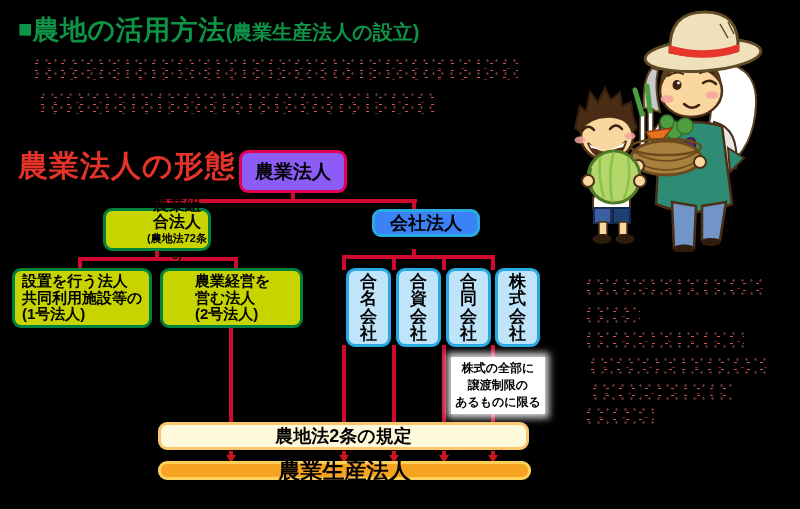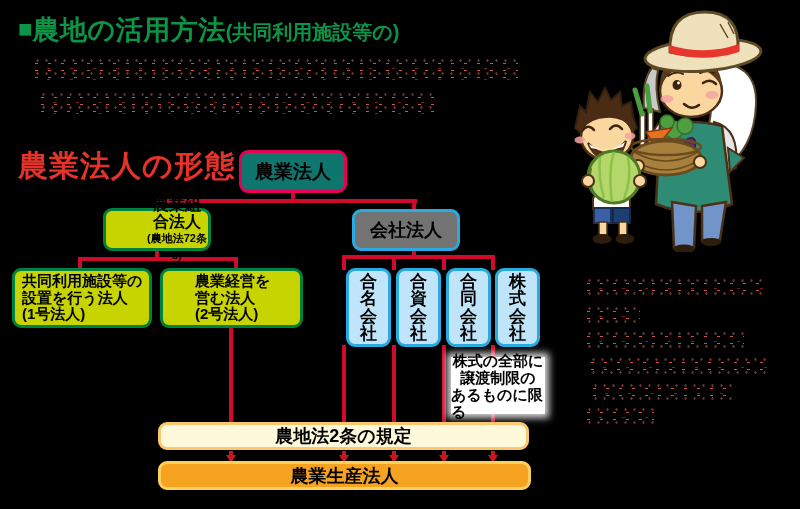--- a/index.html
+++ b/index.html
@@ -19,54 +19,54 @@
     background-size:13px 7px,23px 11px,9px 13px;
     background-position:0 2px,7px 5px,3px 9px;}
   
   #section-heading{position:absolute;left:18px;top:146px;color:#e6332a;font-weight:bold;
     font-size:30px;letter-spacing:1px;white-space:nowrap;}
   
   .node{position:absolute;box-sizing:border-box;color:#000;font-weight:bold;
     display:flex;flex-direction:column;align-items:center;justify-content:center;
     border-radius:9px;z-index:2;text-align:center;}
   .node .sub{font-weight:bold;}
-  #n-root{left:239px;top:150px;width:108px;height:43px;background:#0f766e;border:3px solid #e50057;font-size:19px;}
+  #n-root{left:239px;top:150px;width:108px;height:43px;background:#8b5cf6;border:3px solid #e50057;font-size:19px;}
   #n-kumiai{left:103px;top:208px;width:108px;height:43px;background:#c8d400;border:3px solid #00813e;font-size:16px;line-height:17px;padding-left:40px;}
   #n-kumiai .sub{font-size:11px;}
   #n-box1{left:12px;top:268px;width:140px;height:60px;background:#c8d400;border:3px solid #00813e;
     font-size:15px;line-height:16.5px;align-items:flex-start;padding-left:7px;text-align:left;}
   #n-box1 .sub,#n-box2 .sub{font-size:15px;}
   #n-box2{left:160px;top:268px;width:143px;height:60px;background:#c8d400;border:3px solid #00813e;
     font-size:15px;line-height:16.5px;align-items:flex-start;padding-left:32px;text-align:left;}
-  #n-kaisha{left:352px;top:209px;width:108px;height:42px;background:#737373;border:3px solid #29abe2;font-size:18px;}
+  #n-kaisha{left:372px;top:209px;width:108px;height:28px;background:#3b82f6;border:3px solid #29abe2;font-size:18px;}
   .vbox{top:268px;width:45px;height:79px;background:#c0e5fa;border:3px solid #29abe2;margin-left:24px;}
   .vbox span{display:block;width:18px;line-height:17.5px;font-size:17px;font-weight:bold;word-break:break-all;text-align:center;}
   #n-c1{left:322px;} #n-c2{left:372px;} #n-c3{left:422px;} #n-c4{left:471px;}
   #n-reg{left:158px;top:422px;width:371px;height:28px;background:#fdf9da;border:3px solid #fbc76e;font-size:18px;}
-  #n-result{left:158px;top:461px;width:373px;height:29px;background:#f6a322;border:3px solid #fdd05c;font-size:18px;}
+  #n-result{left:158px;top:461px;width:373px;height:19px;background:#f6a322;border:3px solid #fdd05c;font-size:22px;}
   
   .cline{position:absolute;background:#cf0a2c;z-index:1;}
   
   .astem{position:absolute;width:4px;height:5px;top:451px;background:#c9161d;z-index:1;}
   .ahead{position:absolute;top:455px;width:0;height:0;border-left:5px solid transparent;
     border-right:5px solid transparent;border-top:8px solid #c9161d;z-index:1;}
   
   #note{position:absolute;left:451px;top:357px;width:94px;height:57px;background:#fff;
     box-shadow:0 0 7px 4px rgba(255,255,255,.85);z-index:5;display:flex;flex-direction:column;
-    align-items:center;justify-content:center;font-size:15px;line-height:17px;font-weight:bold;color:#000;}
+    align-items:center;justify-content:center;font-size:12px;line-height:17px;font-weight:bold;color:#000;}
   
   #illu{position:absolute;left:550px;top:0;width:215px;height:252px;z-index:2;}
 </style>
 </head>
 <body>
 
 <div id="stage">
 
   <div id="title-row">
-    <span class="bullet">■</span><span class="main">農地の活用方法</span><span class="sub">(共同利用施設等の)</span>
+    <span class="bullet">■</span><span class="main">農地の活用方法</span><span class="sub">(農業生産法人の設立)</span>
   </div>
 
   <div class="speckle" style="left:30px;top:58px;width:488px;height:22px;"></div>
   <div class="speckle" style="left:36px;top:92px;width:398px;height:22px;"></div>
 
   <div id="section-heading">農業法人の形態</div>
 
   <div class="cline" style="left:291px;top:191px;width:4px;height:10px;"></div>
   <div class="cline" style="left:155px;top:199px;width:262px;height:4px;"></div>
   <div class="cline" style="left:155px;top:201px;width:4px;height:9px;"></div>
@@ -101,22 +101,22 @@
   <div class="node" id="n-root">
     <span>農業法人</span>
   </div>
 
   <div class="node" id="n-kumiai">
     <span>農業組合法人</span>
     <span class="sub">(農地法72条8)</span>
   </div>
 
   <div class="node" id="n-box1">
+    <span>設置を行う法人</span>
     <span>共同利用施設等の</span>
-    <span>設置を行う法人</span>
     <span class="sub">(1号法人)</span>
   </div>
 
   <div class="node" id="n-box2">
     <span>農業経営を</span>
     <span>営む法人</span>
     <span class="sub">(2号法人)</span>
   </div>
 
   <div class="node" id="n-kaisha">

